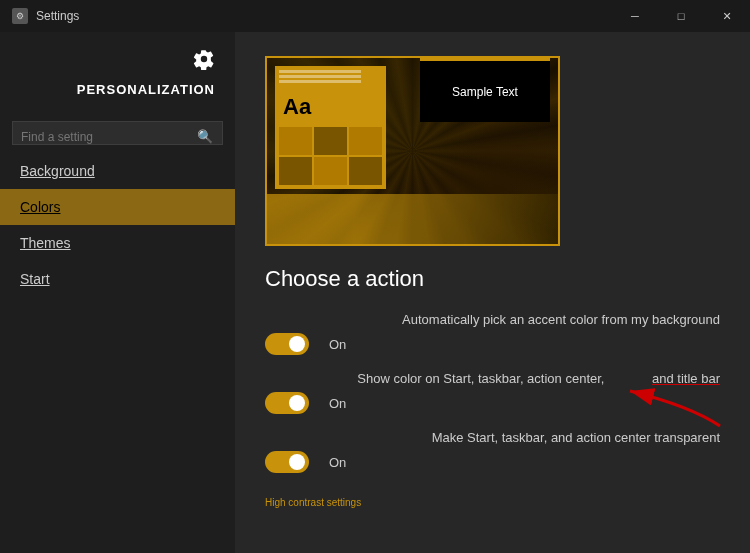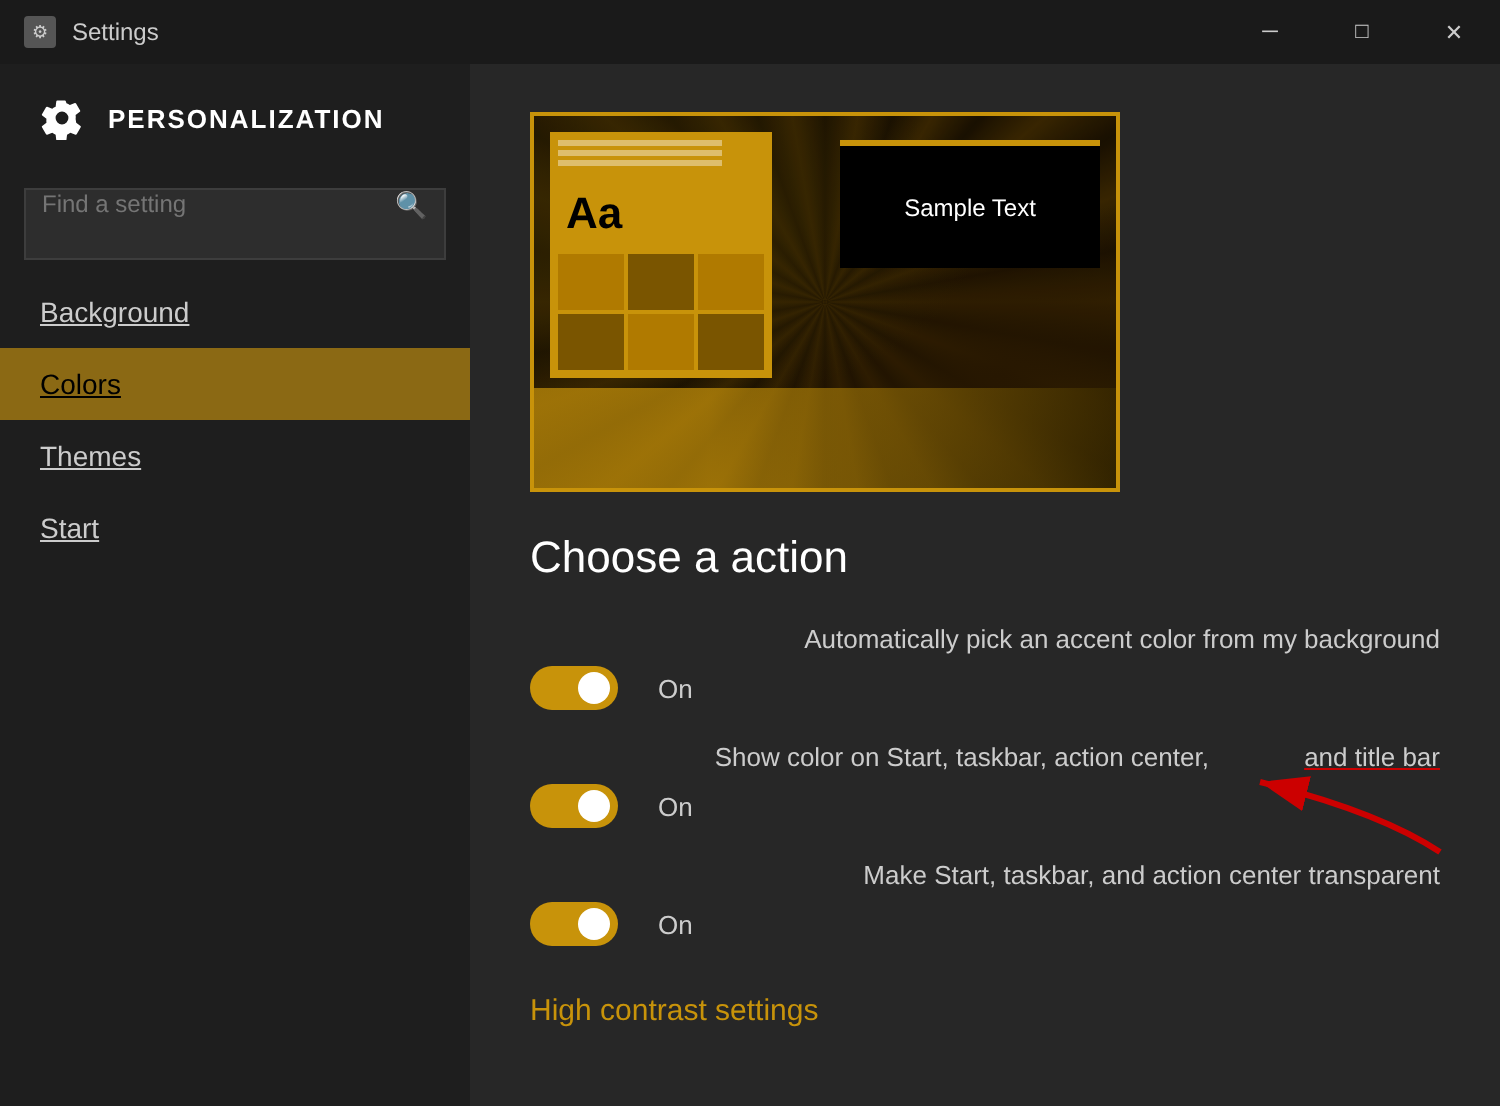--- a/index.html
+++ b/index.html
@@ -58,44 +58,45 @@
     
     .sidebar {
       width: 235px;
       background: #1e1e1e;
       flex-shrink: 0;
       display: flex;
       flex-direction: column;
     }
     .sidebar-header {
       display: flex;
-      align-items: center;
+      align-items: flex-end;
       gap: 12px;
       padding: 16px 20px;
+      flex-direction: column;
     }
     .sidebar-header-icon {
       width: 22px;
       height: 22px;
       color: #ffffff;
     }
     .sidebar-header-title {
       font-size: 13px;
       font-weight: 600;
       color: #ffffff;
       letter-spacing: 1px;
     }
     .sidebar-search {
       padding: 8px 12px;
     }
     .search-box {
       display: flex;
-      align-items: flex-start;
+      align-items: flex-end;
       background: #2d2d2d;
       border: 1px solid #3d3d3d;
-      height: 36px;
+      height: 24px;
       padding: 0 8px;
     }
     .search-input {
       background: transparent;
       border: none;
       outline: none;
       color: #aaa;
       font-size: 12px;
       flex: 1;
     }
@@ -184,21 +185,21 @@
       gap: 2px;
     }
     .preview-tile {
       height: 28px;
       background: #b07a00;
     }
     .preview-tile.dark { background: #7a5500; }
 
     .preview-sample-text-box {
       position: absolute;
-      top: 12px;
+      top: 0;
       right: 8px;
       width: 130px;
       height: 64px;
       background: #000000;
       border-top: 3px solid #c8930a;
       display: flex;
       align-items: center;
       justify-content: center;
     }
     .preview-sample-text {
@@ -261,21 +262,21 @@
     }
 
     .underlined {
       text-decoration: underline;
       text-decoration-color: #cc0000;
       margin-left: 44px;
     }
 
     .high-contrast-link {
       color: #c8930a;
-      font-size: 15px;
+      font-size: 10px;
       cursor: pointer;
       text-decoration: none;
       margin-top: 8px;
       display: inline-block;
     }
 
     .content-wrapper {
       position: relative;
     }
 

